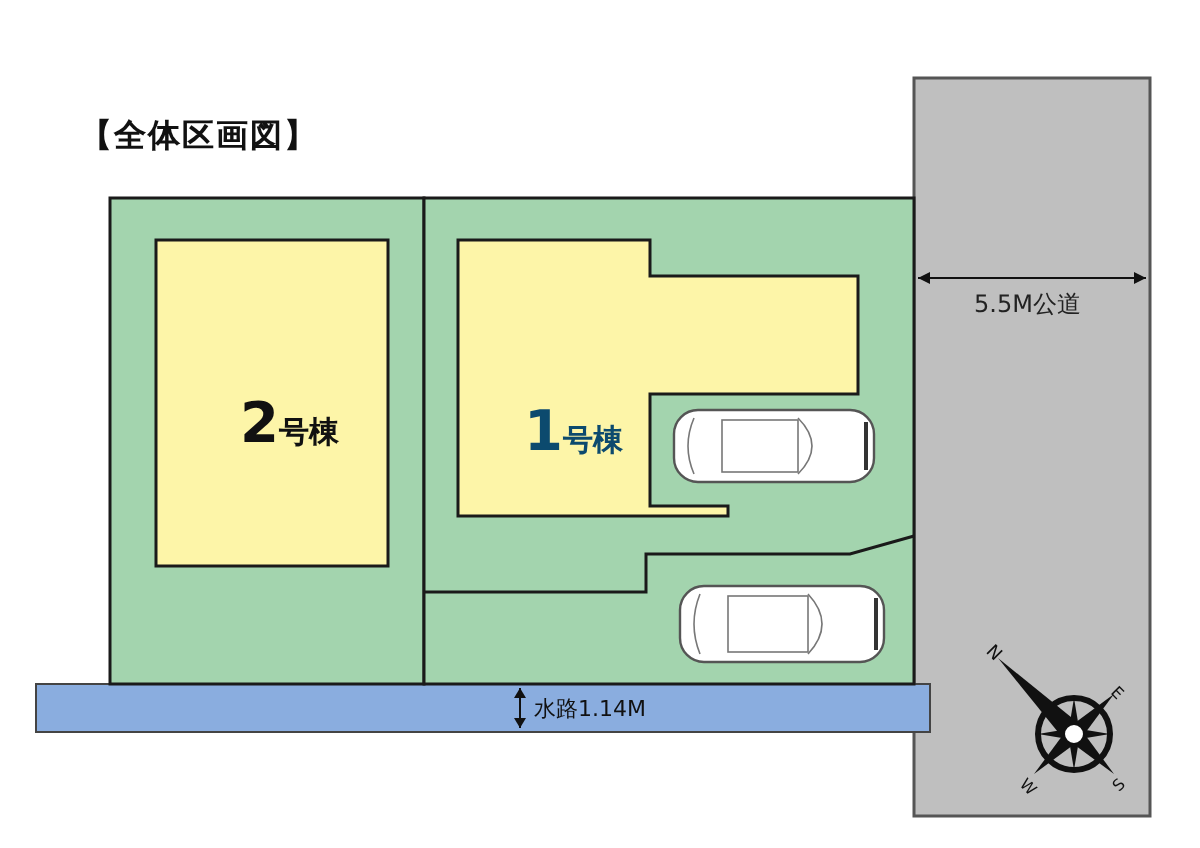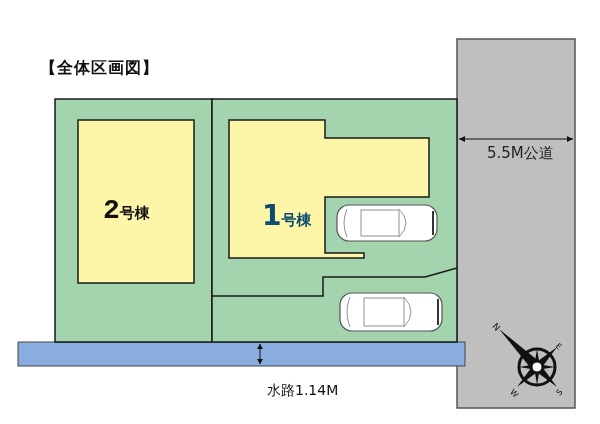--- a/index.html
+++ b/index.html
@@ -67,22 +67,22 @@
     <polygon points="0,18 -3,0 3,0" fill="#111"></polygon>
     <polygon points="-18,0 0,-3 0,3" fill="#111"></polygon>
     <polygon points="18,0 0,-3 0,3" fill="#111"></polygon>
     <circle r="5" fill="#fff" stroke="#111" stroke-width="1"></circle>
   </g>
 </svg>
 
 <div style="position:absolute;left:262px;top:155px;color:#0c4a6e;white-space:nowrap;margin-top:44px;">
   <span style="font-size:28px;font-weight:bold;">1</span><span style="font-size:15px;font-weight:bold;">号棟</span>
 </div>
-<div style="position:absolute;left:103px;top:195px;color:#111;white-space:nowrap;font-family:Liberation Mono, monospace;">
+<div style="position:absolute;left:120px;top:195px;color:#111;white-space:nowrap;">
   <span style="font-size:28px;font-weight:bold;">2</span><span style="font-size:15px;font-weight:bold;">号棟</span>
 </div>
-<div style="position:absolute;left:487px;top:144px;font-size:15px;color:#222;">5.5M公道</div>
-<div style="position:absolute;left:267px;top:347px;font-size:14px;color:#111;margin-top:35px;">水路1.14M</div>
+<div style="position:absolute;left:487px;top:144px;font-size:12px;color:#222;">5.5M公道</div>
+<div style="position:absolute;left:267px;top:347px;font-size:11px;color:#111;">水路1.14M</div>
 
 <div style="position:absolute;left:493px;top:322px;font-size:9px;transform:rotate(45deg);color:#111;">N</div>
 <div style="position:absolute;left:556px;top:342px;font-size:8px;transform:rotate(45deg);color:#111;">E</div>
 <div style="position:absolute;left:557px;top:388px;font-size:8px;transform:rotate(-45deg);color:#111;">S</div>
 <div style="position:absolute;left:510px;top:389px;font-size:8px;transform:rotate(45deg);color:#111;">W</div>
 
 </body></html>

